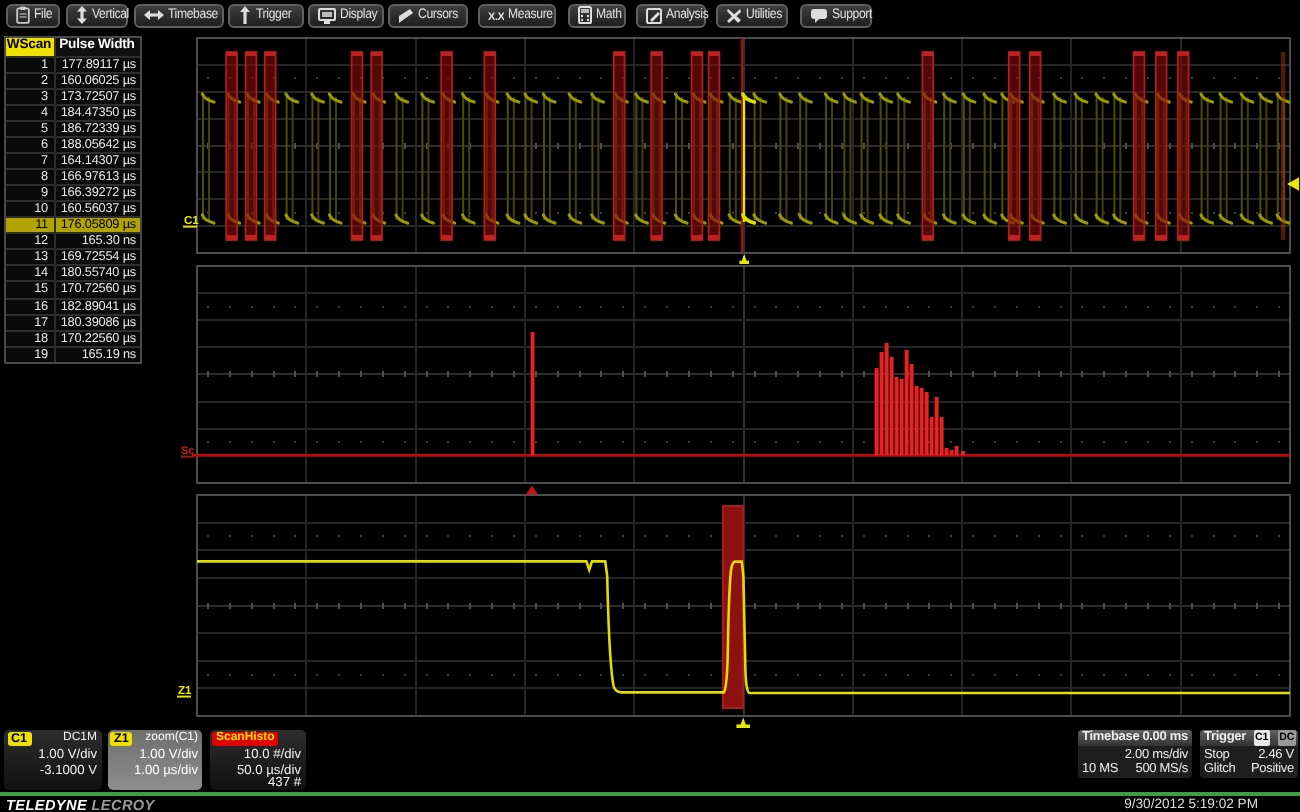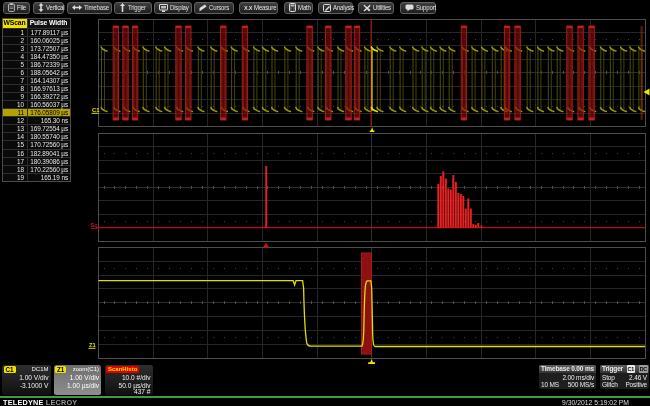--- a/index.html
+++ b/index.html
@@ -23,21 +23,21 @@
 .dbox .tag { position:absolute; left:1.5px; top:1px; background:#f0e000; color:#000;
   font-weight:bold; font-size:6.3px; padding:0 2px; border-radius:1.5px; line-height:7px; }
 .dbox .tr { position:absolute; right:2px; top:1.5px; font-size:6px; }
 .dbox .l1 { position:absolute; right:2px; top:9.5px; }
 .dbox .l2 { position:absolute; right:2px; top:17px; }
 .dbox .l3 { position:absolute; right:2px; top:23px; }
 .ibox { position:absolute; top:364.5px; height:24.5px; background:#1e1e1e; border-radius:2px;
   font-size:6.5px; color:#ececec; overflow:hidden; letter-spacing:-0.15px; }
 .ibox .hd { height:8px; background:linear-gradient(#606060,#333); line-height:8px;
   padding:0 2px; font-weight:bold; position:relative; }
-#tele { position:absolute; left:3px; top:398px; font-size:7.3px; font-weight:bold; color:#fff; letter-spacing:0.2px; }
+#tele { position:absolute; left:3px; top:398px; font-size:7.3px; font-weight:bold; color:#fff; letter-spacing:0.2px;font-style:italic; }
 #tele span { color:#999; }
 #date { position:absolute; right:21px; top:398.5px; font-size:6.8px; color:#ddd; }
 #gline { position:absolute; left:0; top:396.4px; width:650px; height:1.4px; background:#3f9e42; }
 </style></head><body>
 <div id="scr">
 <svg width="650" height="406" style="position:absolute;left:0;top:0">
 <line x1="153.2" y1="19.0" x2="153.2" y2="126.5" stroke="#262626" stroke-width="1" shape-rendering="crispEdges"></line>
 <line x1="207.8" y1="19.0" x2="207.8" y2="126.5" stroke="#262626" stroke-width="1" shape-rendering="crispEdges"></line>
 <line x1="262.4" y1="19.0" x2="262.4" y2="126.5" stroke="#262626" stroke-width="1" shape-rendering="crispEdges"></line>
 <line x1="317.1" y1="19.0" x2="317.1" y2="126.5" stroke="#262626" stroke-width="1" shape-rendering="crispEdges"></line>

